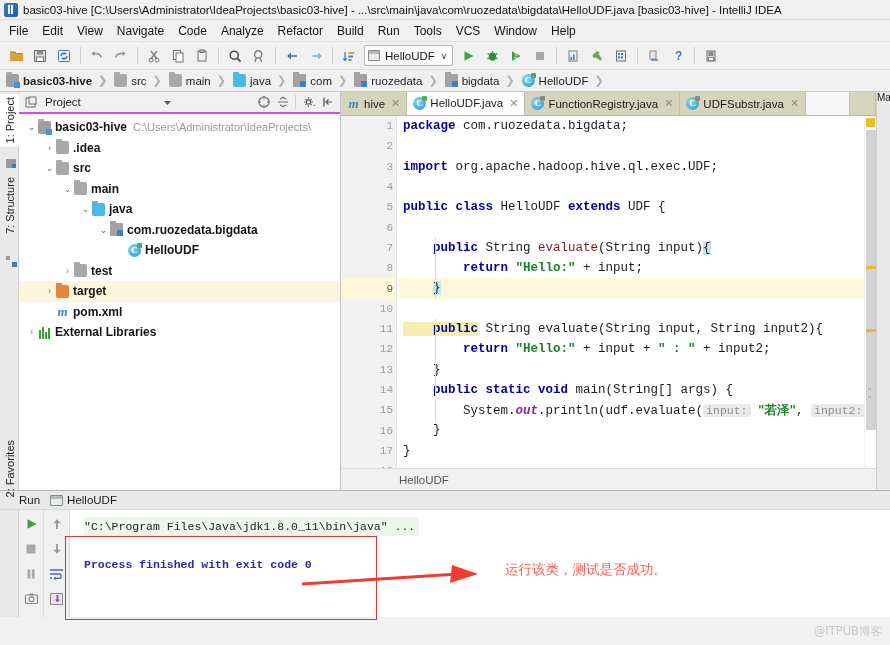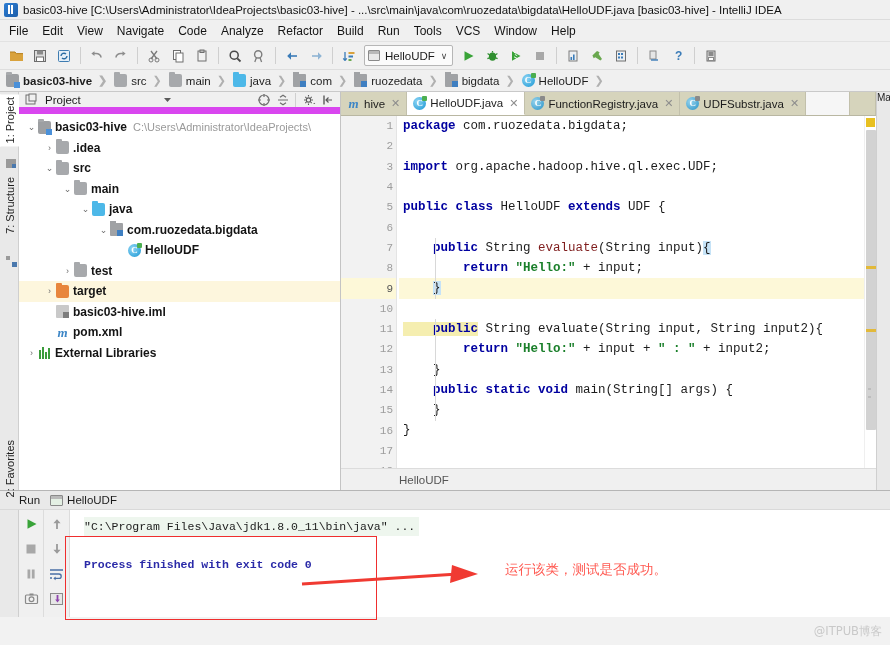--- a/index.html
+++ b/index.html
@@ -129,21 +129,21 @@
     writing-mode:vertical-rl; transform:rotate(180deg);
     font-size:11px; color:#1e1e1e; white-space:nowrap;
     display:flex; align-items:center; padding:3px 0;
   }
   .vtab.active{ background:#ffffff; border-right:1px solid #fff; }
   .vtabicon{ width:13px; height:13px; margin:4px 3px; }
 
   .projpanel{ width:322px; background:#fff; border-right:1px solid #c4c4c4;
     display:flex; flex-direction:column; flex:none; }
   .pp-header{
-    height:22px; background:#f0f0f0; border-bottom:7px solid #d946ef;
+    height:22px; background:#f0f0f0; border-bottom:2px solid #d946ef;
     display:flex; align-items:center; padding:0 3px; font-size:11.5px;
   }
   .pp-title{ margin-left:4px; color:#1b1b1b; }
   .pp-spacer{ flex:1; }
   .pp-hbtn{ width:17px;height:17px;margin:0 1px;display:flex;align-items:center;
     justify-content:center;flex:none; }
 
   .tree{ flex:1; overflow:hidden; padding-top:3px; font-size:12px; }
   .trow{ height:20.5px; display:flex; align-items:center; white-space:nowrap;
     padding-right:4px; }
@@ -630,25 +630,20 @@
         <span style="width:42px;flex:none"></span>
         <span class="chev">›</span>
         <span class="ic ic-folder"></span>
         <span class="tlabel">test</span>
       </div>
       <div class="trow sel">
         <span style="width:24px;flex:none"></span>
         <span class="chev">›</span>
         <span class="ic ic-folder orange"></span>
         <span class="tlabel">target</span>
-      </div>
-      <div class="trow">
-        <span style="width:37px;flex:none"></span>
-        <span class="ic ic-iml"></span>
-        <span class="tlabel">basic03-hive.iml</span>
       </div>
       <div class="trow">
         <span style="width:37px;flex:none"></span>
         <span class="ic ic-maven">m</span>
         <span class="tlabel">pom.xml</span>
       </div>
       <div class="trow">
         <span style="width:6px;flex:none"></span>
         <span class="chev">›</span>
         <span class="ic ic-libs">
@@ -724,20 +719,21 @@
         <div class="cl"><span class="kw">public class</span><span> HelloUDF </span><span class="kw">extends</span><span> UDF {</span></div>
         <div class="cl"></div>
         <div class="cl"><span class="kw">    public</span><span> String </span><span class="mth">evaluate</span><span>(String input)</span><span class="hl-brace">{</span></div>
         <div class="cl"><span class="kw">        return</span><span> </span><span class="str">"Hello:"</span><span> + input;</span></div>
         <div class="cl cur"><span>    </span><span class="hl-brace">}</span></div>
         <div class="cl"></div>
         <div class="cl"><span class="kw hl-kw">    public</span><span> String evaluate(String input, String input2){</span></div>
         <div class="cl"><span class="kw">        return</span><span> </span><span class="str">"Hello:"</span><span> + input + </span><span class="str">" : "</span><span> + input2;</span></div>
         <div class="cl"><span>    }</span></div>
         <div class="cl"><span class="kw">    public static void</span><span> main(String[] args) {</span></div>
+        <div class="cl"><span>        System.</span><span class="fld">out</span><span>.println(udf.evaluate(</span><span class="hint">input:</span><span> </span><span class="str cn">"若泽"</span><span>, </span><span class="hint">input2:</span></div>
         <div class="cl"><span>    }</span></div>
         <div class="cl"><span>}</span></div>
 
       </div>
 
       <div class="markers">
         <div class="mkbox"></div>
         <div class="scrollthumb" style="top:14px;height:300px;"></div>
         <div class="mk warn" style="top:150px;"></div>
         <div class="mk warn" style="top:213px;"></div>

